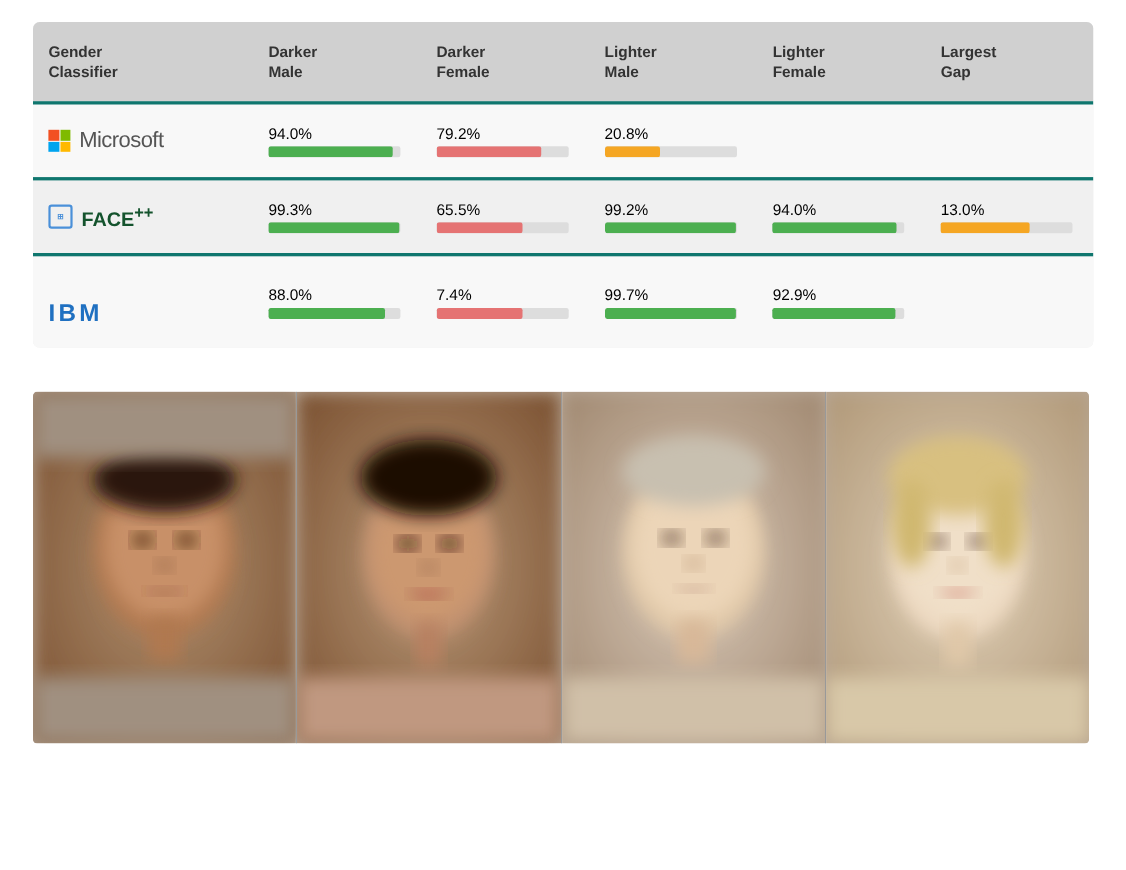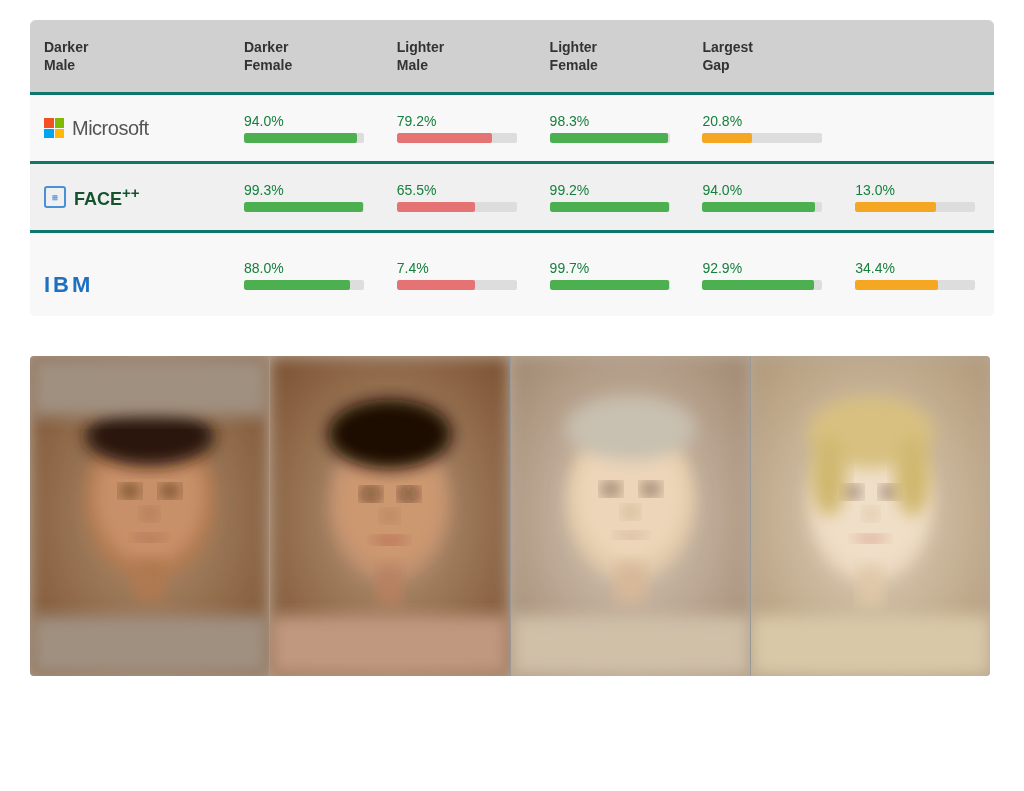--- a/index.html
+++ b/index.html
@@ -53,21 +53,21 @@
       align-items: center;
       gap: 8px;
     }
 
     .data-cell {
       padding: 8px 14px;
     }
 
     .pct-value {
       font-size: 14px;
-      color: #15803d;
+      color: #000000;
       margin-bottom: 4px;
       font-weight: 500;
     }
 
     .bar-track {
       width: 120px;
       height: 10px;
       background: #ddd;
       border-radius: 2px;
       overflow: hidden;
@@ -168,20 +168,21 @@
       inset: 0;
       z-index: 1;
     }
   </style>
 </head>
 <body>
 
 <div class="table-container">
 
   <div class="table-header">
+    <div class="header-cell">Gender<br>Classifier</div>
     <div class="header-cell">Darker<br>Male</div>
     <div class="header-cell">Darker<br>Female</div>
     <div class="header-cell">Lighter<br>Male</div>
     <div class="header-cell">Lighter<br>Female</div>
     <div class="header-cell">Largest<br>Gap</div>
   </div>
 
   <div class="table-row">
     <div class="brand-cell">
       <div class="ms-logo">
@@ -198,26 +199,20 @@
         <div class="bar-fill bar-green" style="width:94%"></div>
       </div>
     </div>
     <div class="data-cell">
       <div class="pct-value">79.2%</div>
       <div class="bar-track">
         <div class="bar-fill bar-red" style="width:79.2%"></div>
       </div>
     </div>
     <div class="data-cell">
-      <div class="pct-value">98.3%</div>
-      <div class="bar-track">
-        <div class="bar-fill bar-green" style="width:98.3%"></div>
-      </div>
-    </div>
-    <div class="data-cell">
       <div class="pct-value">20.8%</div>
       <div class="bar-track">
         <div class="bar-fill bar-yellow" style="width:41.6%"></div>
       </div>
     </div>
   </div>
 
   <div class="table-row">
     <div class="brand-cell">
       <div class="face-logo">
@@ -276,26 +271,20 @@
     <div class="data-cell">
       <div class="pct-value">99.7%</div>
       <div class="bar-track">
         <div class="bar-fill bar-green" style="width:99.7%"></div>
       </div>
     </div>
     <div class="data-cell">
       <div class="pct-value">92.9%</div>
       <div class="bar-track">
         <div class="bar-fill bar-green" style="width:92.9%"></div>
-      </div>
-    </div>
-    <div class="data-cell">
-      <div class="pct-value">34.4%</div>
-      <div class="bar-track">
-        <div class="bar-fill bar-yellow" style="width:68.8%"></div>
       </div>
     </div>
   </div>
 </div>
 
 <div class="faces-section">
 
   <div class="face-placeholder">
     <div></div>
     <svg viewBox="0 0 240 320" width="100%" height="100%" xmlns="http://www.w3.org/2000/svg" style="position:absolute;top:0;left:0;z-index:2">

